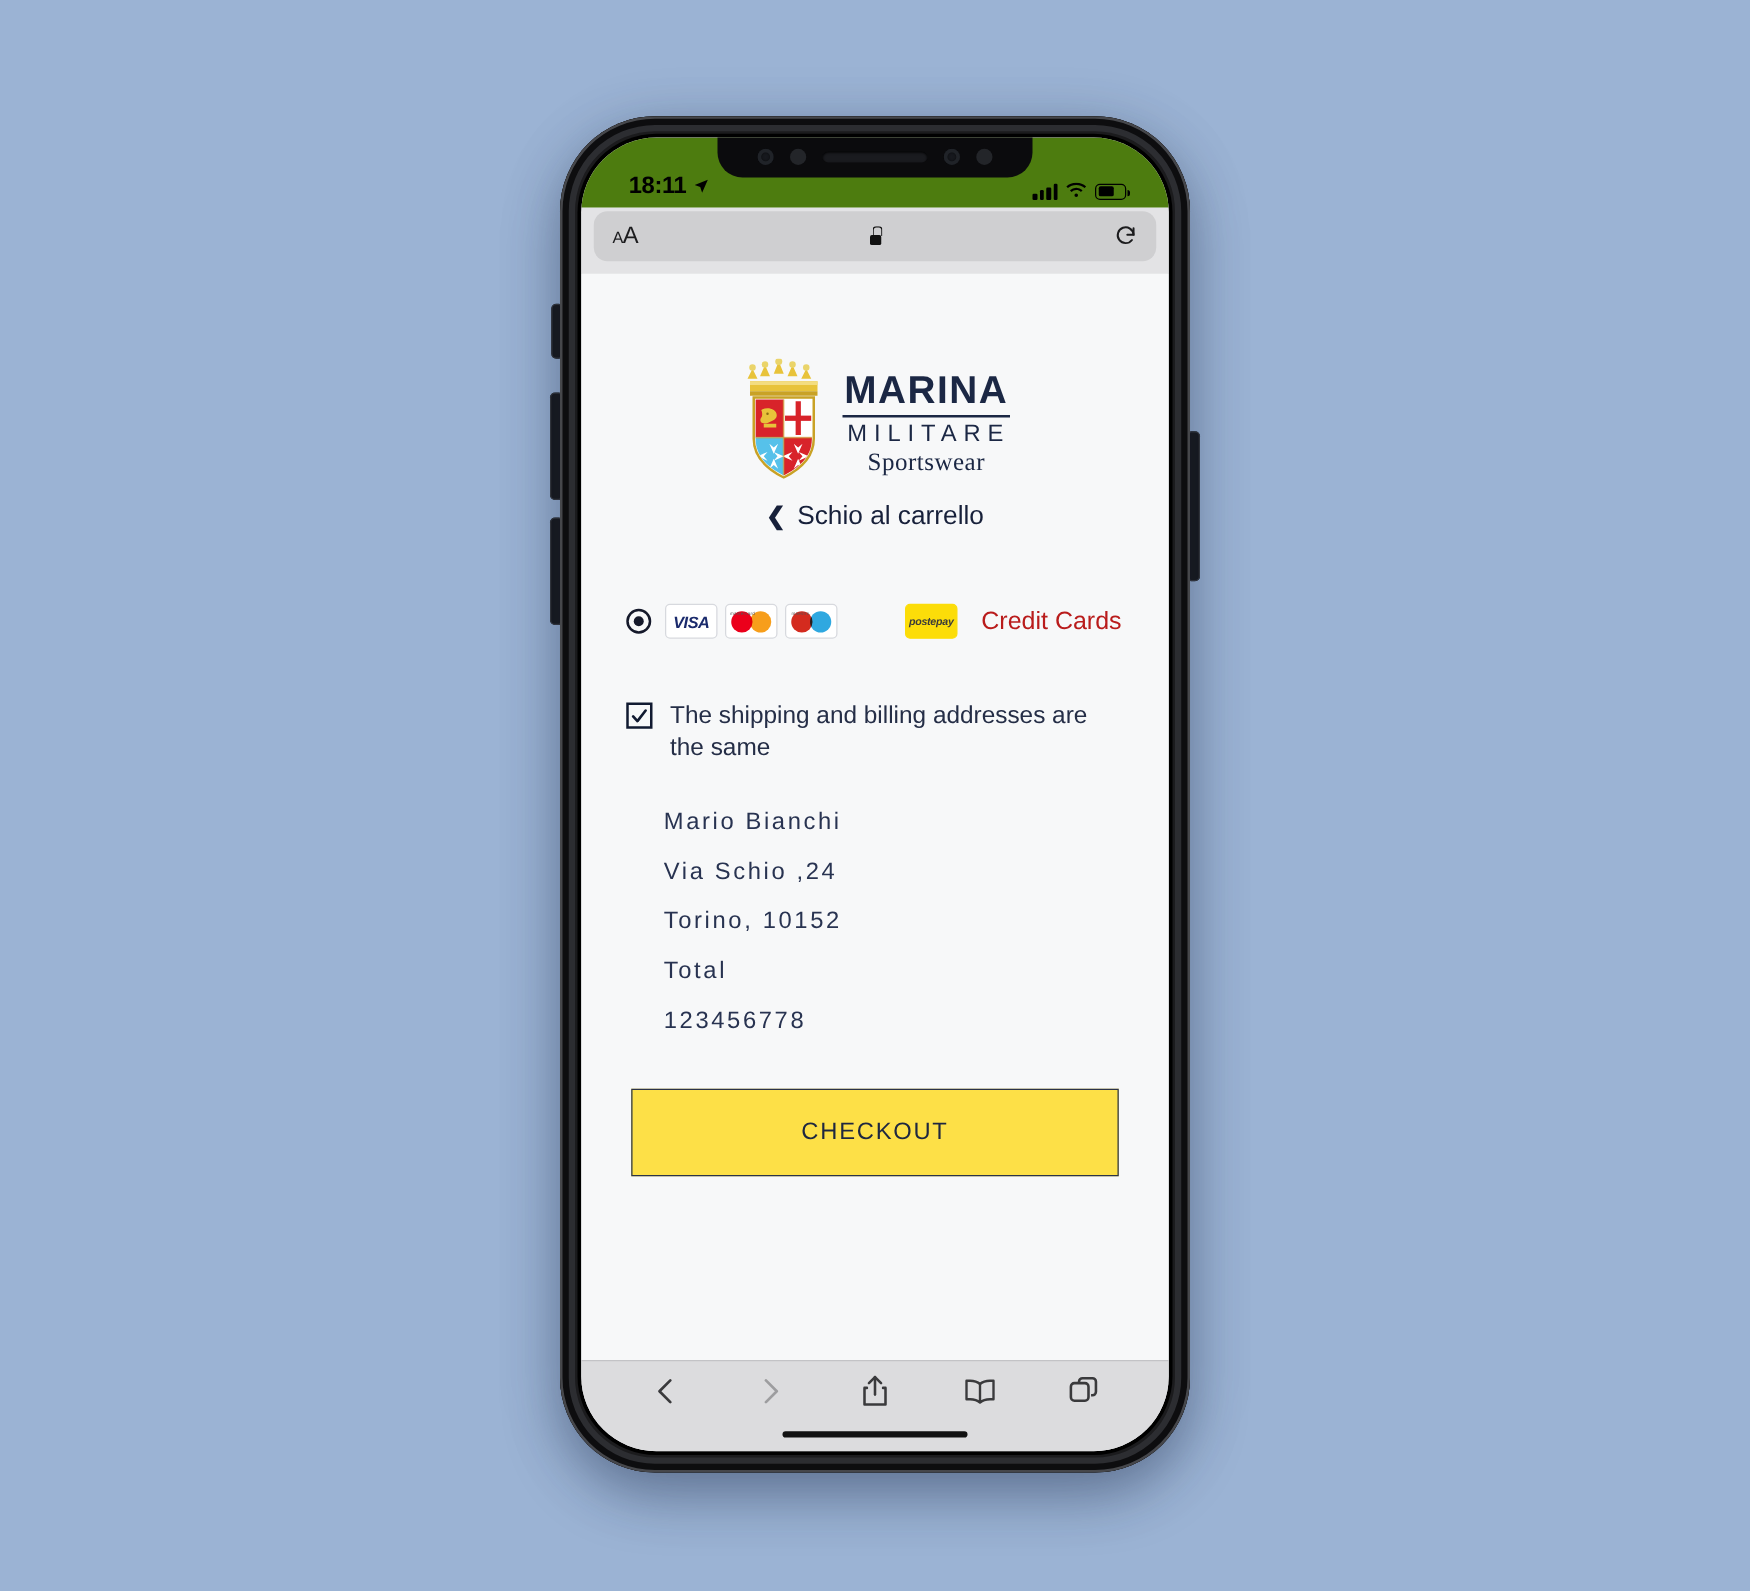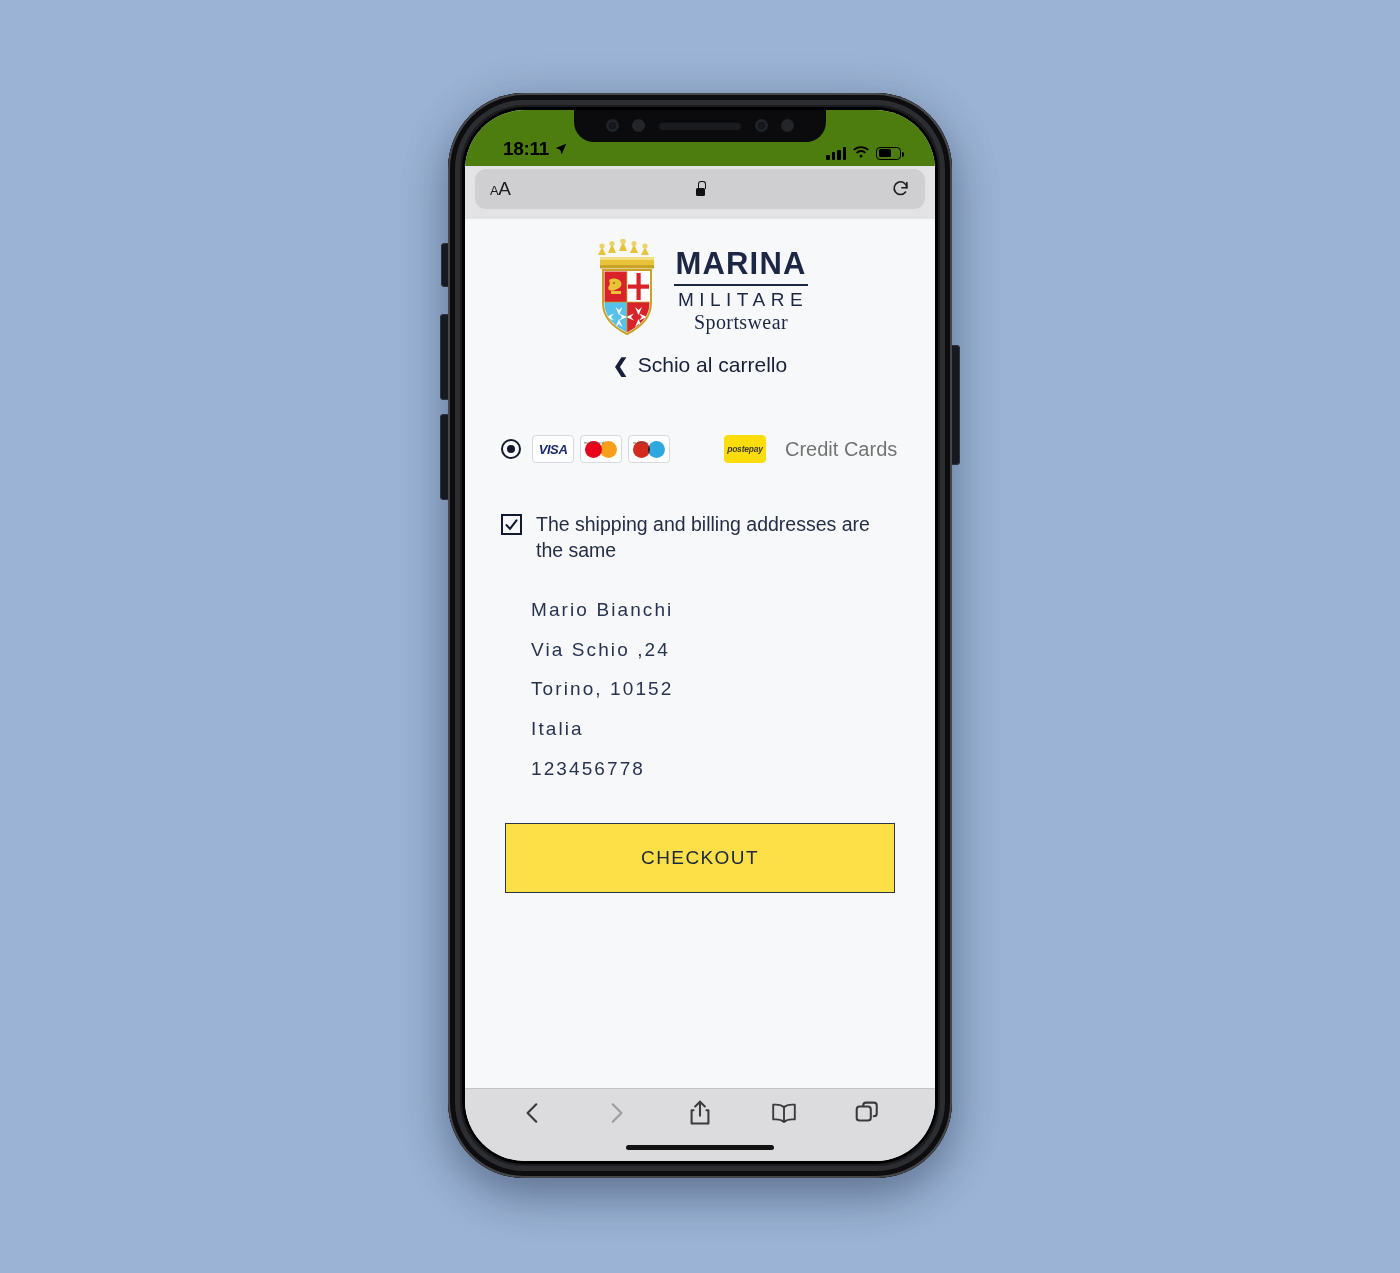--- a/index.html
+++ b/index.html
@@ -108,21 +108,21 @@
   .reload { width: 19px; height: 19px; }
 
   
   .page {
     position: absolute; top: 109px; left: 0; right: 0; bottom: 73px;
     background: #f7f8f9;
     overflow: hidden;
   }
 
   .logo-block { padding: 20px 0 12px; display: flex; justify-content: center; }
-  .logo { display: flex; align-items: center; gap: 12px; }
+  .logo { display: flex; align-items: center; gap: 12px; margin-top: 48px; }
   .crest { width: 70px; height: 96px; }
   .wordmark { display: flex; flex-direction: column; align-items: center; padding-top: 8px; }
   .wm-marina {
     font-family: "Liberation Sans", sans-serif;
     font-size: 31px; font-weight: bold; letter-spacing: 1.2px; color: #1b2744; line-height: 1;
   }
   .wm-rule { width: 100%; height: 2px; background: #1b2744; margin: 5px 0 4px; }
   .wm-militare {
     font-family: "Liberation Sans", sans-serif;
     font-size: 19px; letter-spacing: 5.5px; color: #1b2744; line-height: 1; padding-left: 4px;
@@ -169,21 +169,21 @@
   .visa-txt { font-size: 13px; font-weight: bold; font-style: italic; color: #1a2a6c; letter-spacing: -.4px; }
   .mc { position: relative; width: 34px; height: 20px; }
   .mc span { position: absolute; top: 2px; width: 17px; height: 17px; border-radius: 50%; }
   .mc .l { left: 1px; background: #eb001b; }
   .mc .r { right: 1px; background: #f79e1b; mix-blend-mode: multiply; }
   .mc-lbl { position: absolute; bottom: -1px; left: 0; right: 0; text-align: center; font-size: 3.6px; color: #555; letter-spacing: .2px; }
   .ms .l { background: #d42b1f; }
   .ms .r { background: #2fa8e0; mix-blend-mode: multiply; }
   .ppay { background: #fcdd09; border-color: #fcdd09; margin-left: 48px; }
   .ppay-txt { font-size: 8.5px; font-weight: bold; font-style: italic; color: #3a3a3a; letter-spacing: -.2px; }
-  .pay-name { font-size: 20px; color: #737373; margin-left: 8px; }
+  .pay-name { font-size: 20px; color: #b91c1c; margin-left: 8px; }
 
   .check-row { display: flex; align-items: flex-start; gap: 14px; padding: 48px 40px 0 36px; }
   .checkbox {
     width: 21px; height: 21px; border: 2.2px solid #111a31; flex: none;
     display: flex; align-items: center; justify-content: center; margin-top: 3px; cursor: pointer;
   }
   .checkbox svg { width: 15px; height: 15px; }
   .check-label { font-size: 19.5px; color: #252e47; line-height: 1.35; max-width: 340px; }
 
   .address { padding: 26px 0 0 66px; }
@@ -368,21 +368,21 @@
                 <path d="M4 13l5.5 6L20 5.5"></path>
               </svg>
             </span>
             <span class="check-label">The shipping and billing addresses are the same</span>
           </div>
 
           <div class="address">
             <div>Mario Bianchi</div>
             <div>Via Schio ,24</div>
             <div>Torino, 10152</div>
-            <div>Italia</div>
+            <div>Total</div>
             <div>123456778</div>
           </div>
 
           <div class="checkout-wrap">
             <div class="btn-checkout">
               <span>CHECKOUT</span>
             </div>
           </div>
 
         </div>

